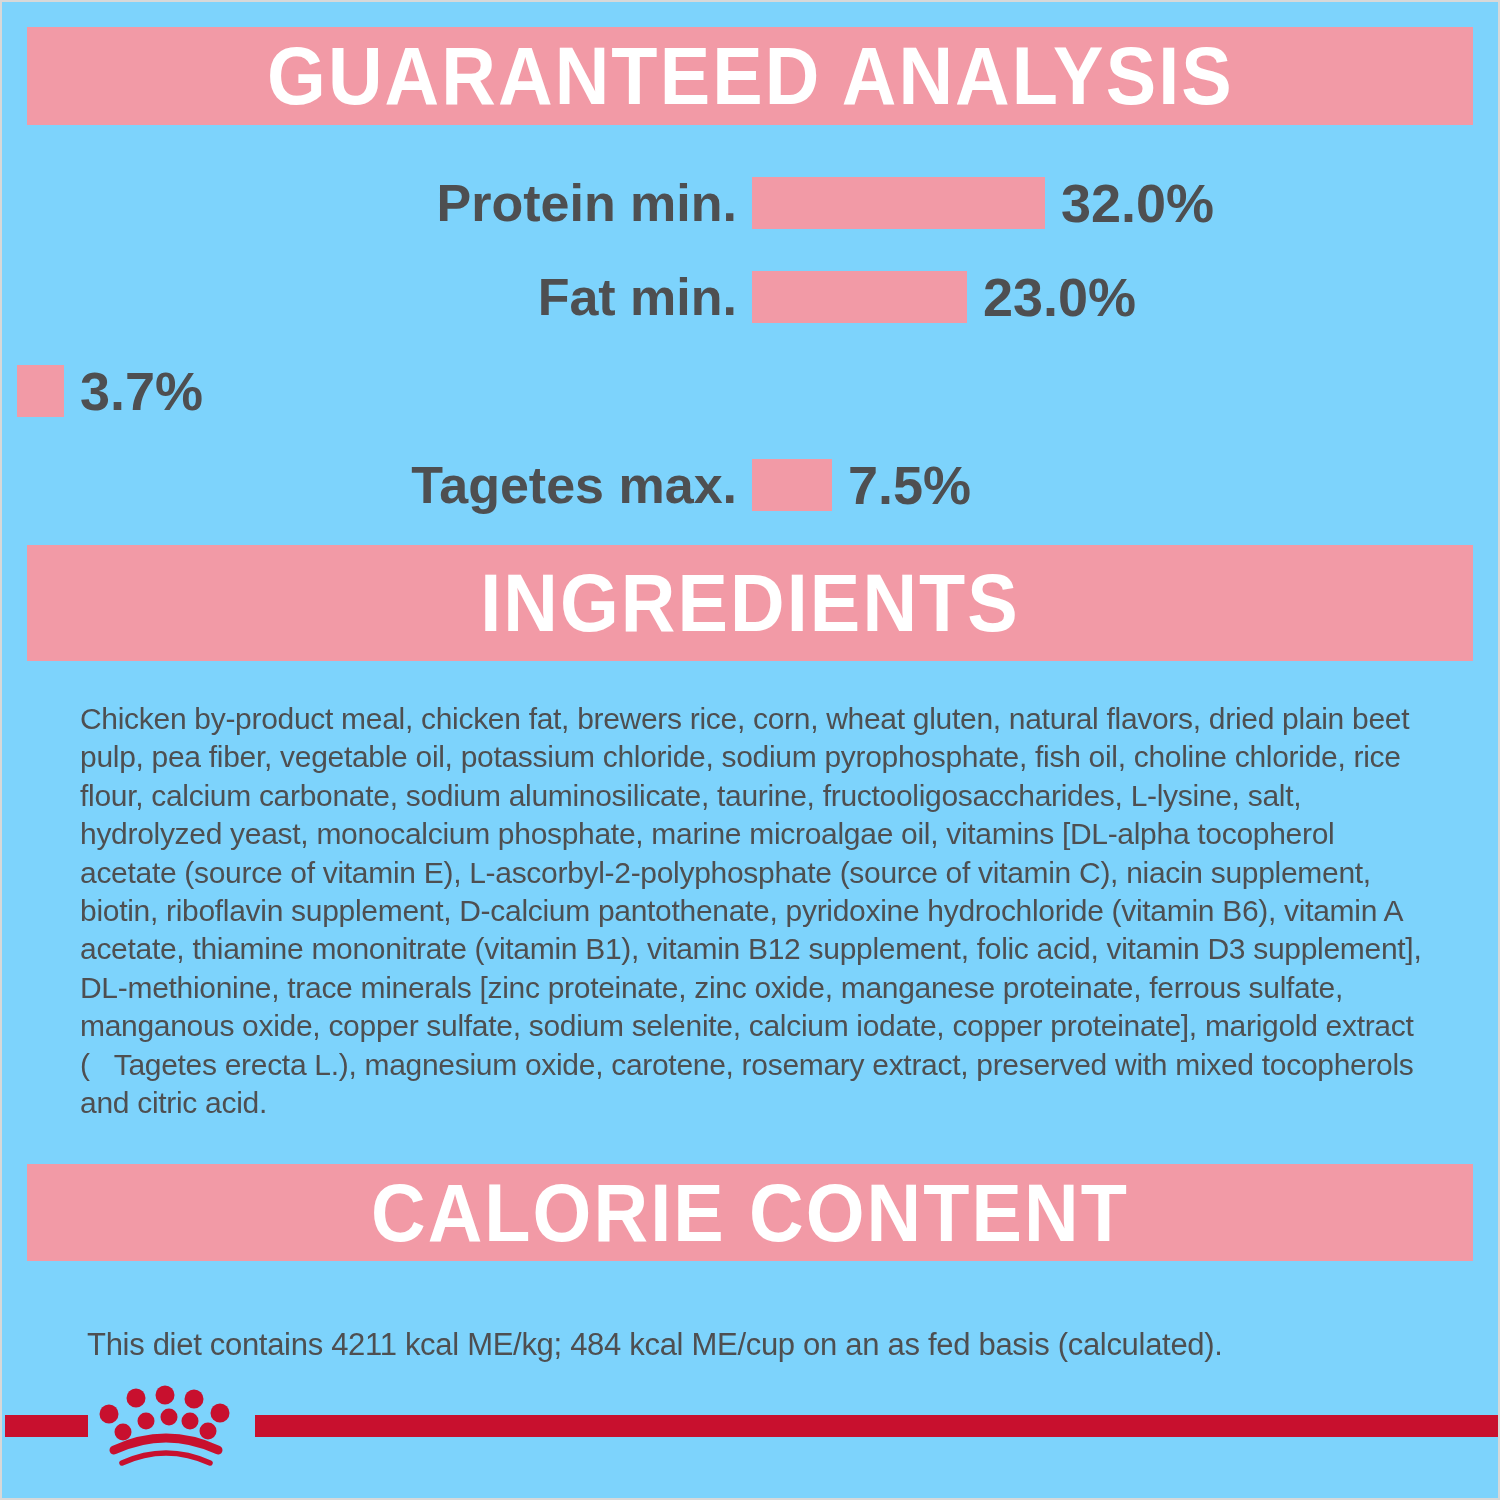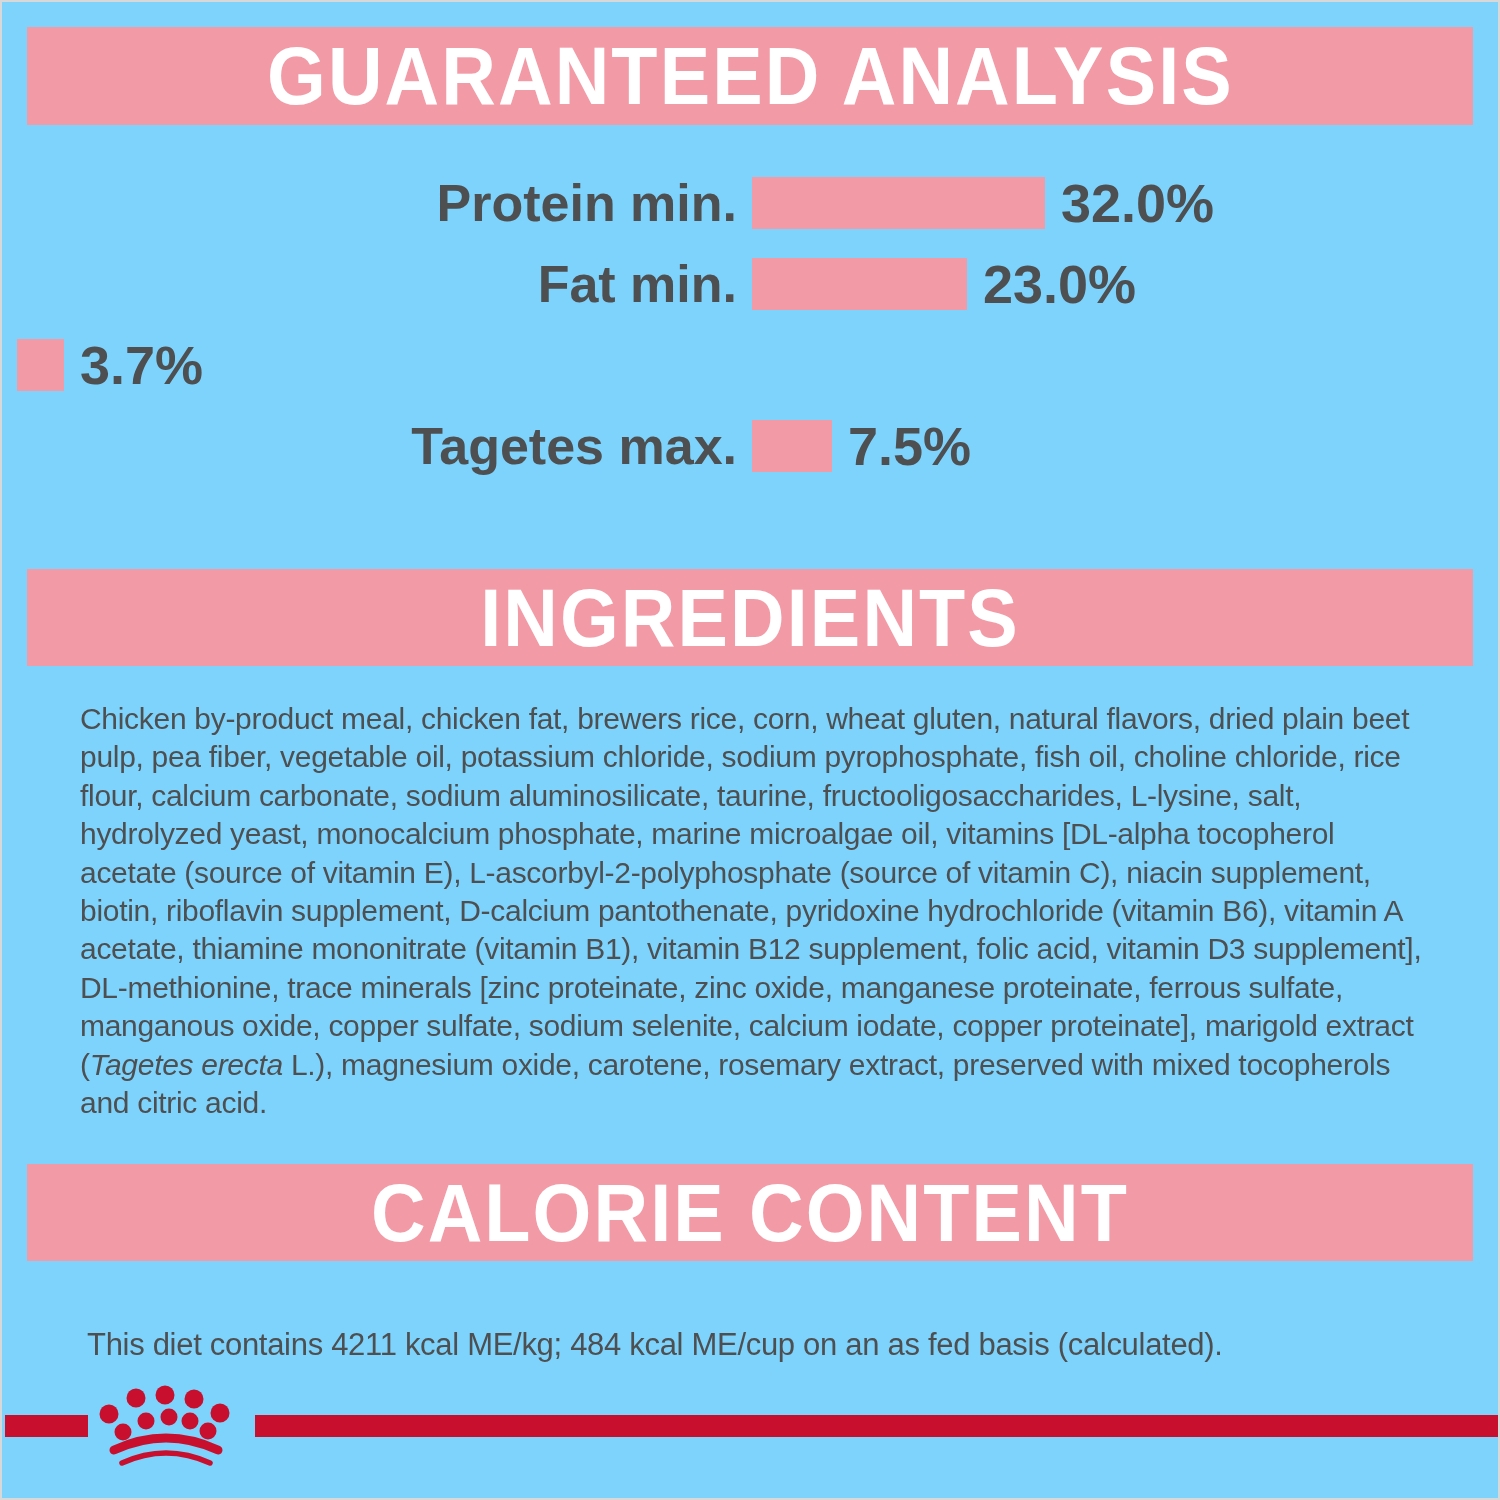--- a/index.html
+++ b/index.html
@@ -26,26 +26,26 @@
   }
   .banner-title{
     color:#ffffff;
     font-weight:bold;
     font-size:72px;
     letter-spacing:2px;
     transform:scale(1.05,1.12);
     white-space:nowrap;
   }
   #banner-ga{top:25px;height:98px;}
-  #banner-ing{top:567px;height:97px;}
+  #banner-ing{top:543px;height:116px;}
   #banner-cal{top:1162px;height:97px;text-align:center;}
 
   .analysis-rows{
     position:absolute;top:175px;left:0;width:100%;
-    display:flex;flex-direction:column;gap:29px;
+    display:flex;flex-direction:column;gap:42px;
   }
   .analysis-row{
     display:flex;align-items:center;height:52px;
   }
   .analysis-label{
     flex:0 0 735px;
     text-align:right;
     font-weight:bold;
     font-size:52px;
     line-height:52px;
@@ -66,21 +66,21 @@
   }
 
   .ingredients-text{
     position:absolute;
     top:668px;left:78px;width:1356px;
     font-size:30px;
     line-height:38.4px;
     letter-spacing:-0.3px;
     text-align:left;
   }
-  .ingredients-text .latin{font-style:italic;}
+  .ingredients-text .latin{margin-left:24px;}
 
   .calorie-text{
     position:absolute;
     top:1292px;left:85px;width:1370px;
     font-size:31px;
     line-height:40px;
     letter-spacing:-0.3px;
   }
 
   .brand-strip{

